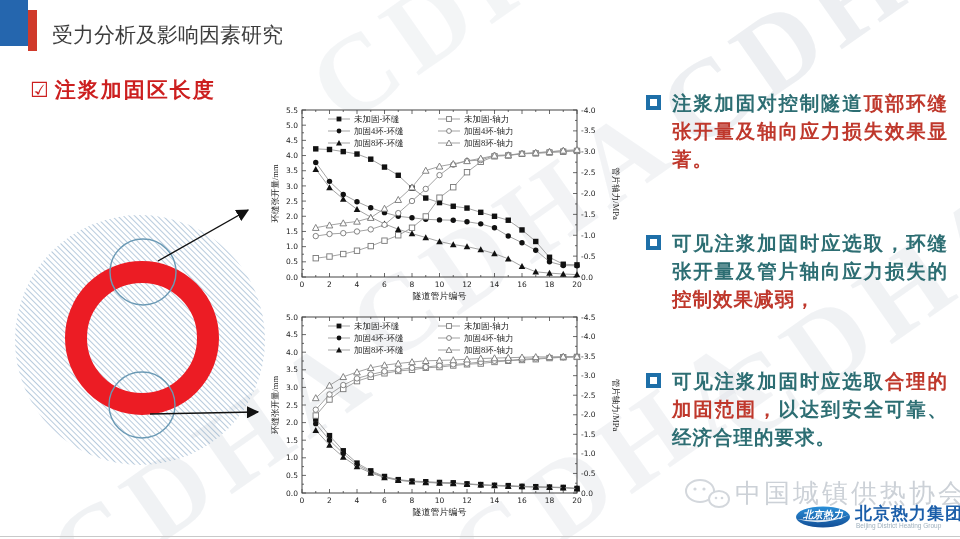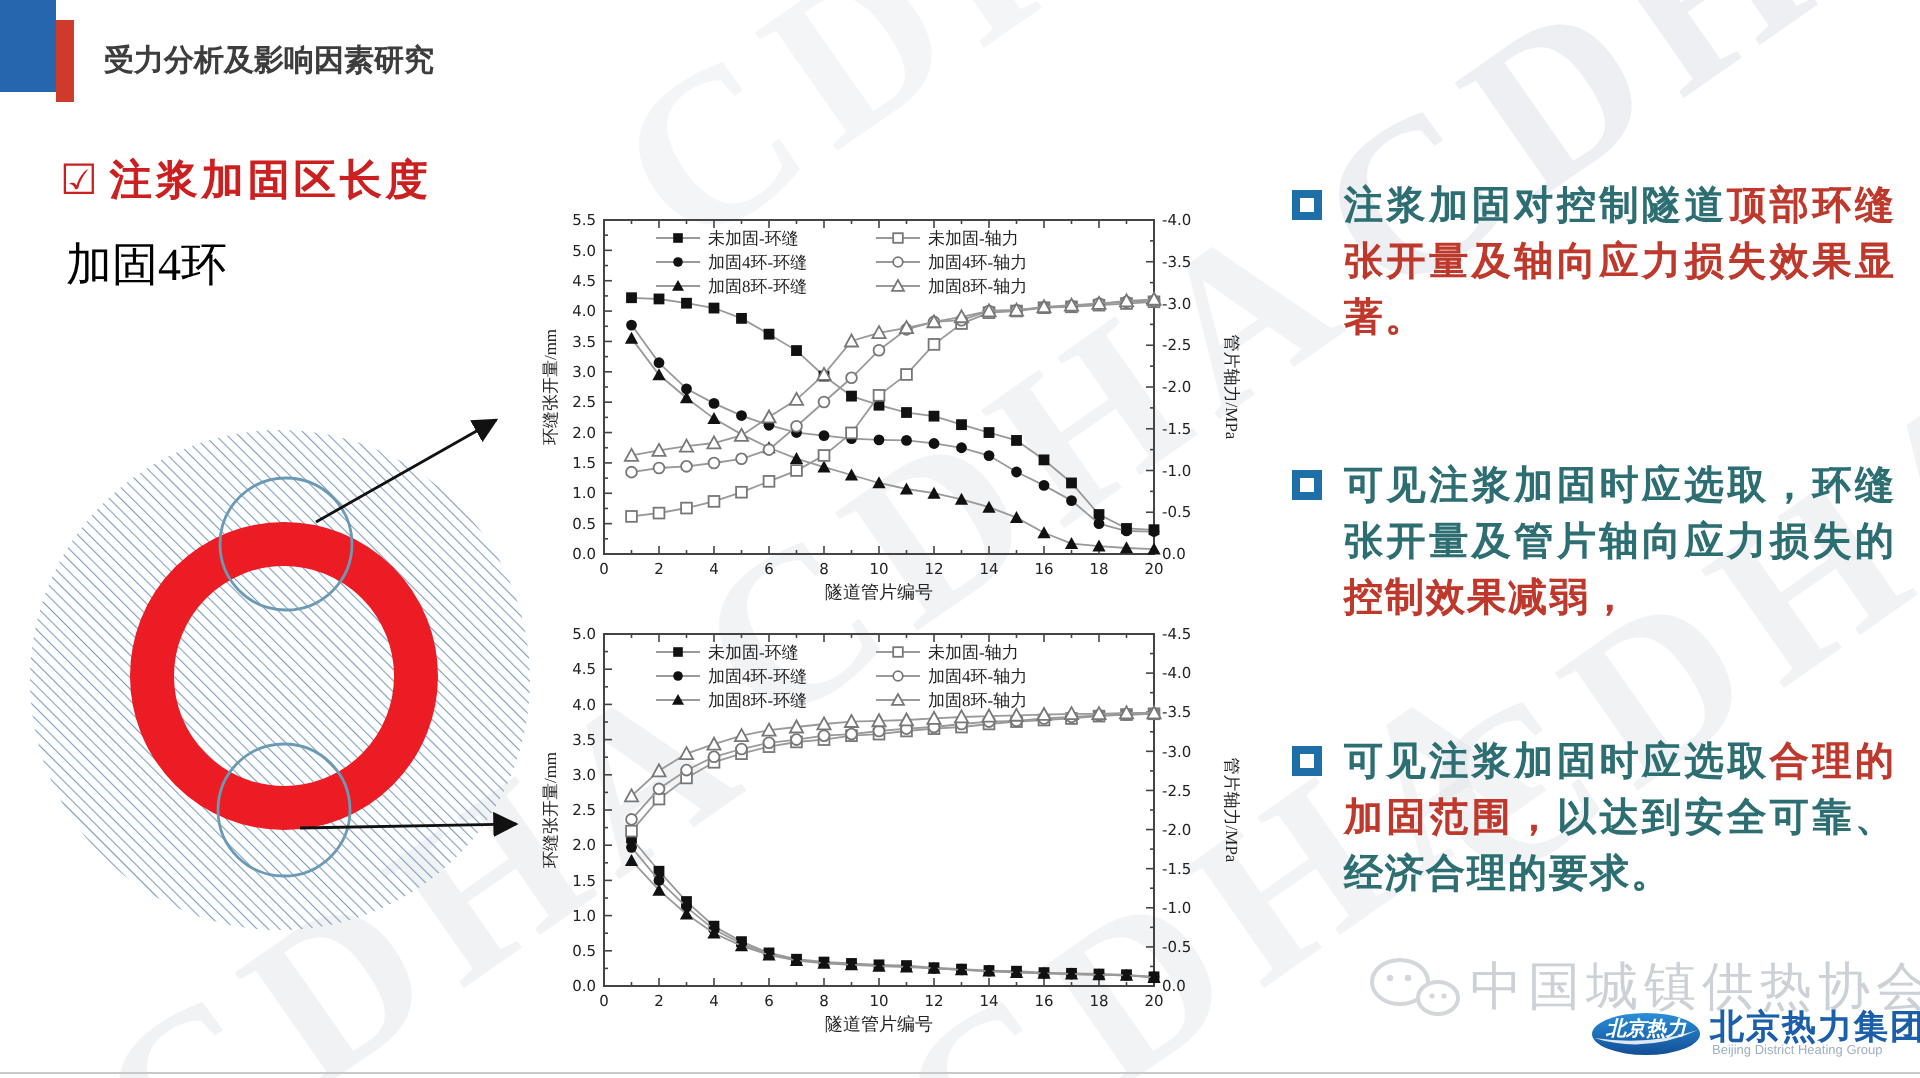--- a/index.html
+++ b/index.html
@@ -5,21 +5,21 @@
   html,body{margin:0;padding:0;background:#888;}
   .slide{position:relative;width:960px;height:539px;background:#fff;overflow:hidden;
          font-family:"Liberation Sans",sans-serif;}
   
   .wm{position:absolute;font-family:"Liberation Serif",serif;font-weight:bold;
       color:#dfe3e8;opacity:.55;transform:rotate(-35deg);letter-spacing:10px;
       font-size:110px;white-space:nowrap;pointer-events:none;z-index:0;}
   
   .hdr-blue{position:absolute;left:0;top:7;width:28px;height:46px;background:#2566ae;z-index:2;}
   .hdr-red{position:absolute;left:28px;top:10px;width:9px;height:41px;background:#d03a2b;z-index:2;}
-  .title{position:absolute;left:52px;top:21px;font-size:15px;font-weight:bold;color:#3d3d3d;z-index:2;}
+  .title{position:absolute;left:52px;top:21px;font-size:21px;font-weight:normal;color:#3d3d3d;z-index:2;}
   .subtitle{position:absolute;left:30px;top:76px;font-size:21px;font-weight:bold;color:#cc1f1f;
             font-family:"Liberation Serif",serif;z-index:2;letter-spacing:2px;}
   .subtitle .chk{font-family:"DejaVu Sans",sans-serif;margin-right:6px;letter-spacing:0;}
   
   .left-labels{position:absolute;left:33px;top:118px;font-family:"Liberation Serif",serif;
                font-size:23px;color:#000;line-height:30px;z-index:2;}
   
   .diagram{position:absolute;left:0;top:195px;z-index:1;}
   .chart{position:absolute;z-index:1;}
   .chart-top{left:268px;top:96px;}
@@ -53,21 +53,20 @@
   <div class="wm" style="left:430px;top:400px;opacity:.4;">CDHA</div>
 
   <div class="hdr-blue"></div>
   <div class="hdr-red"></div>
   <div class="title">受力分析及影响因素研究</div>
   <div class="subtitle">
     <span class="chk">☑</span><span>注浆加固区长度</span>
   </div>
 
   <div class="left-labels">
-    <div>加固4环</div>
   </div>
 
   <svg class="diagram" width="270" height="290" viewBox="0 0 270 290">
     <defs>
       <pattern id="hatch" width="4" height="4" patternUnits="userSpaceOnUse" patternTransform="rotate(-45)">
         <line x1="0" y1="0" x2="0" y2="4" stroke="#7d9fc0" stroke-width="1.1"></line>
       </pattern>
       <marker id="arrow" viewBox="0 0 10 10" refX="9" refY="5" markerWidth="9" markerHeight="9" orient="auto-start-reverse">
         <path d="M0,0 L10,5 L0,10 z" fill="#111"></path>
       </marker>

